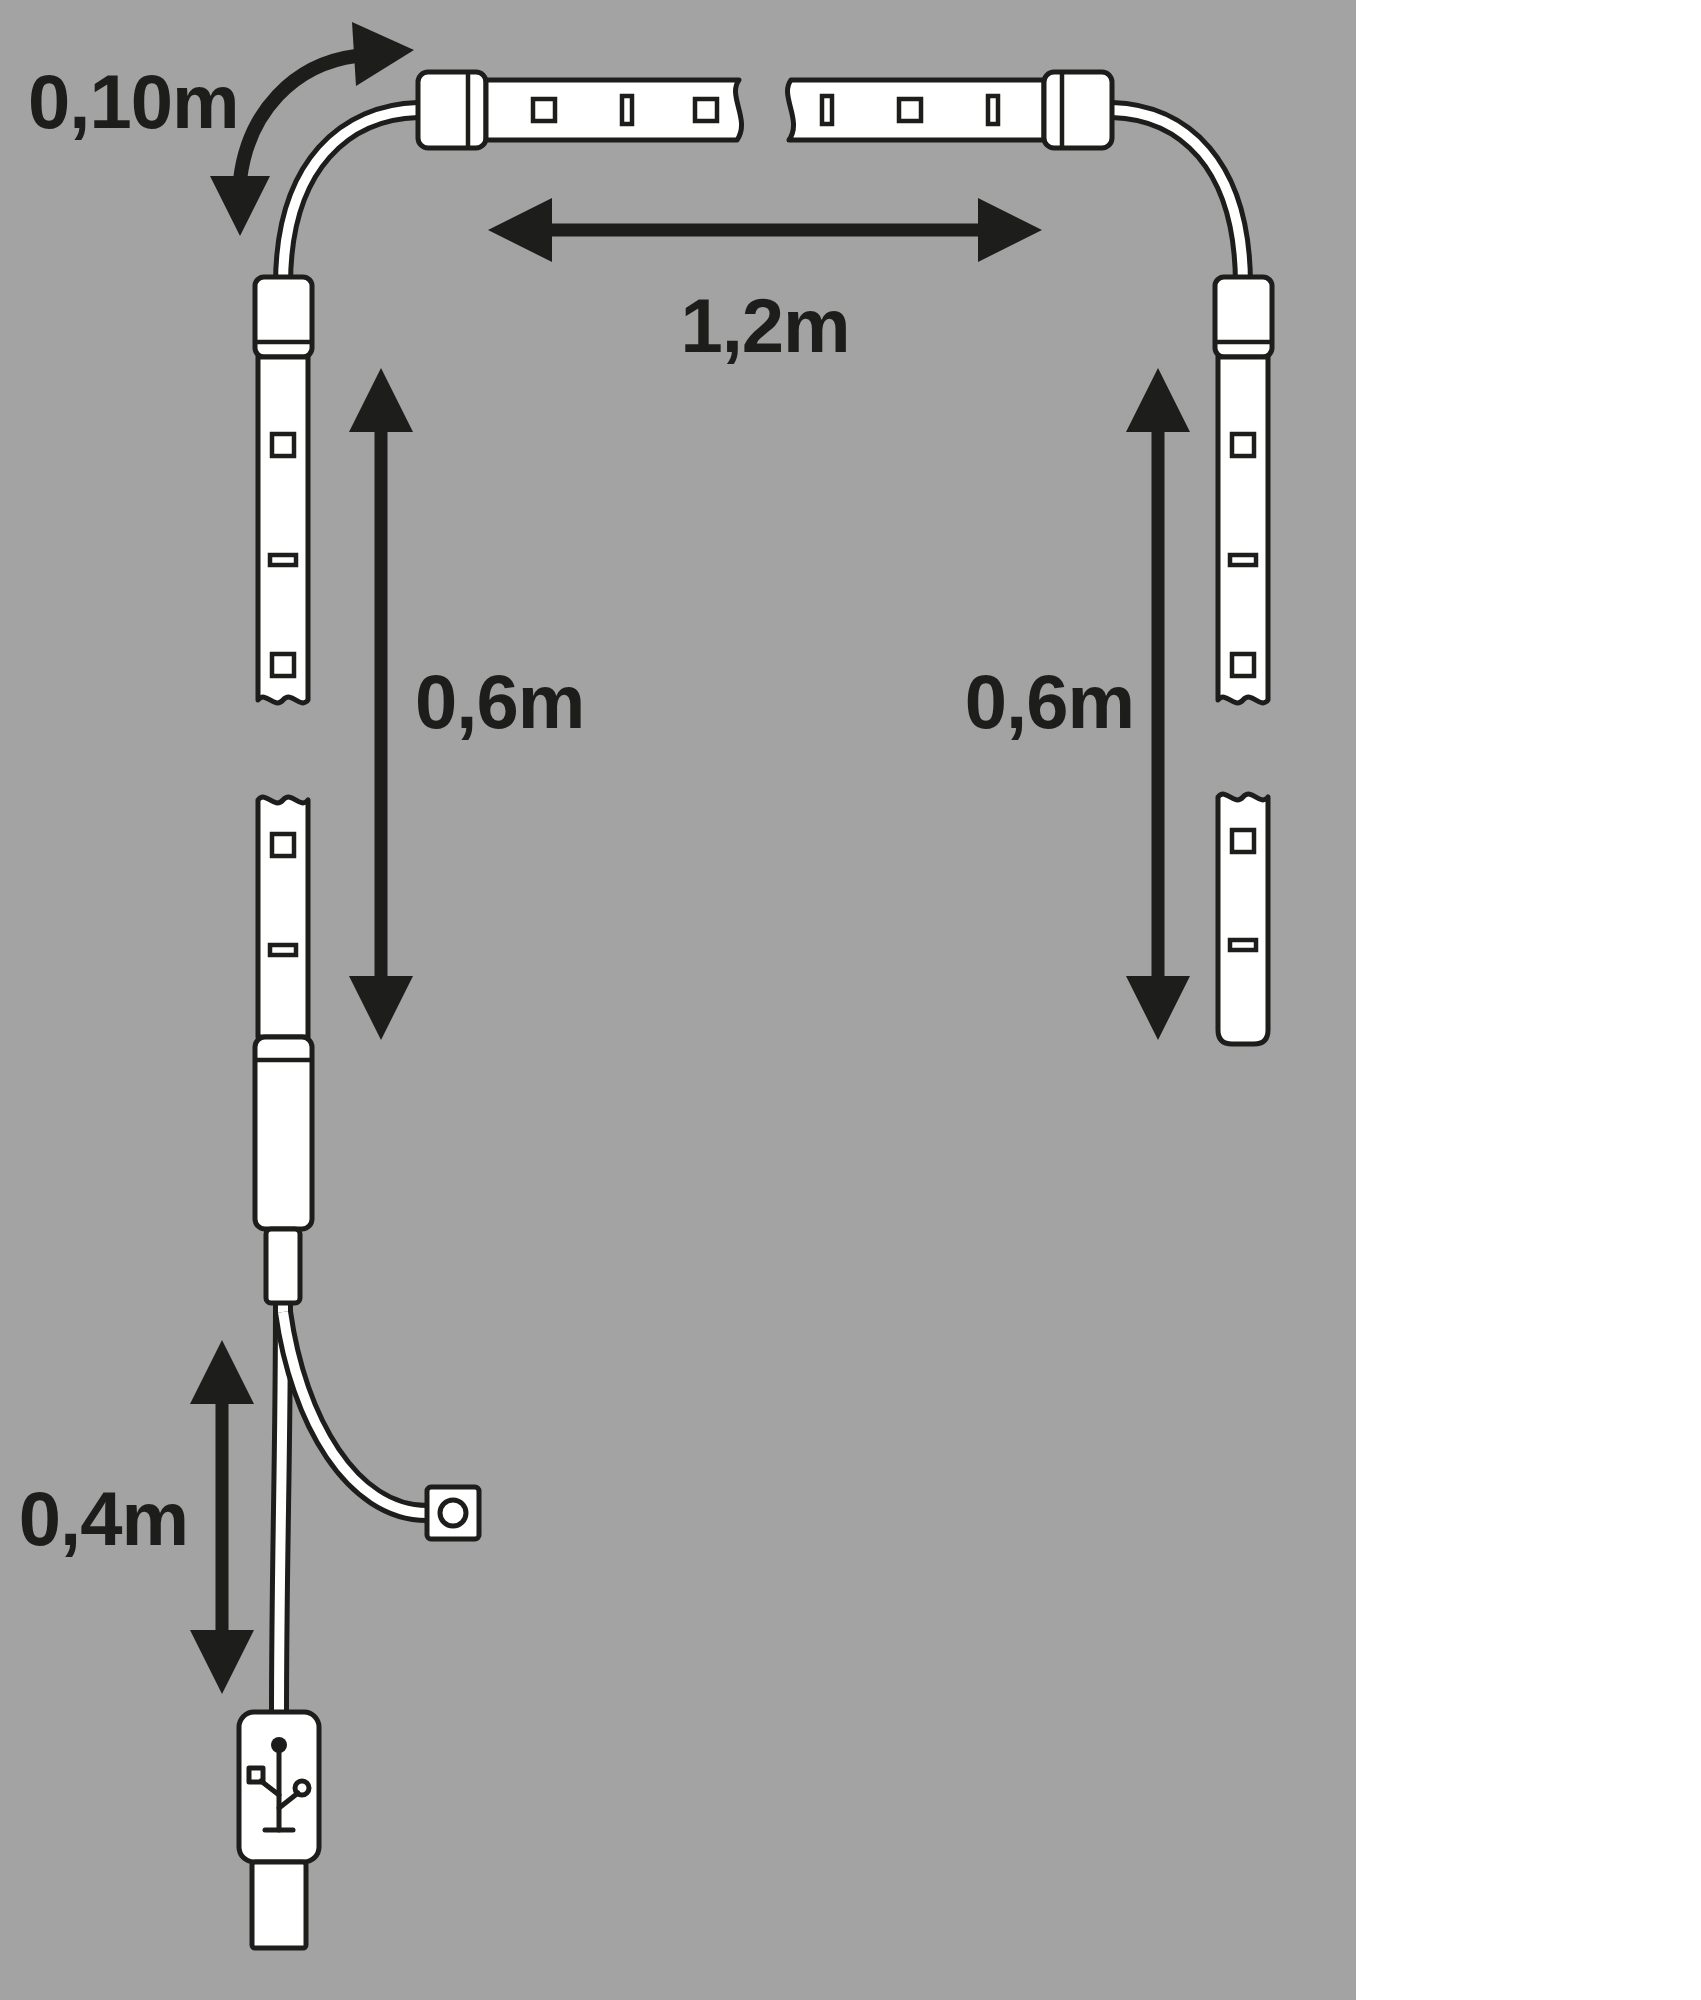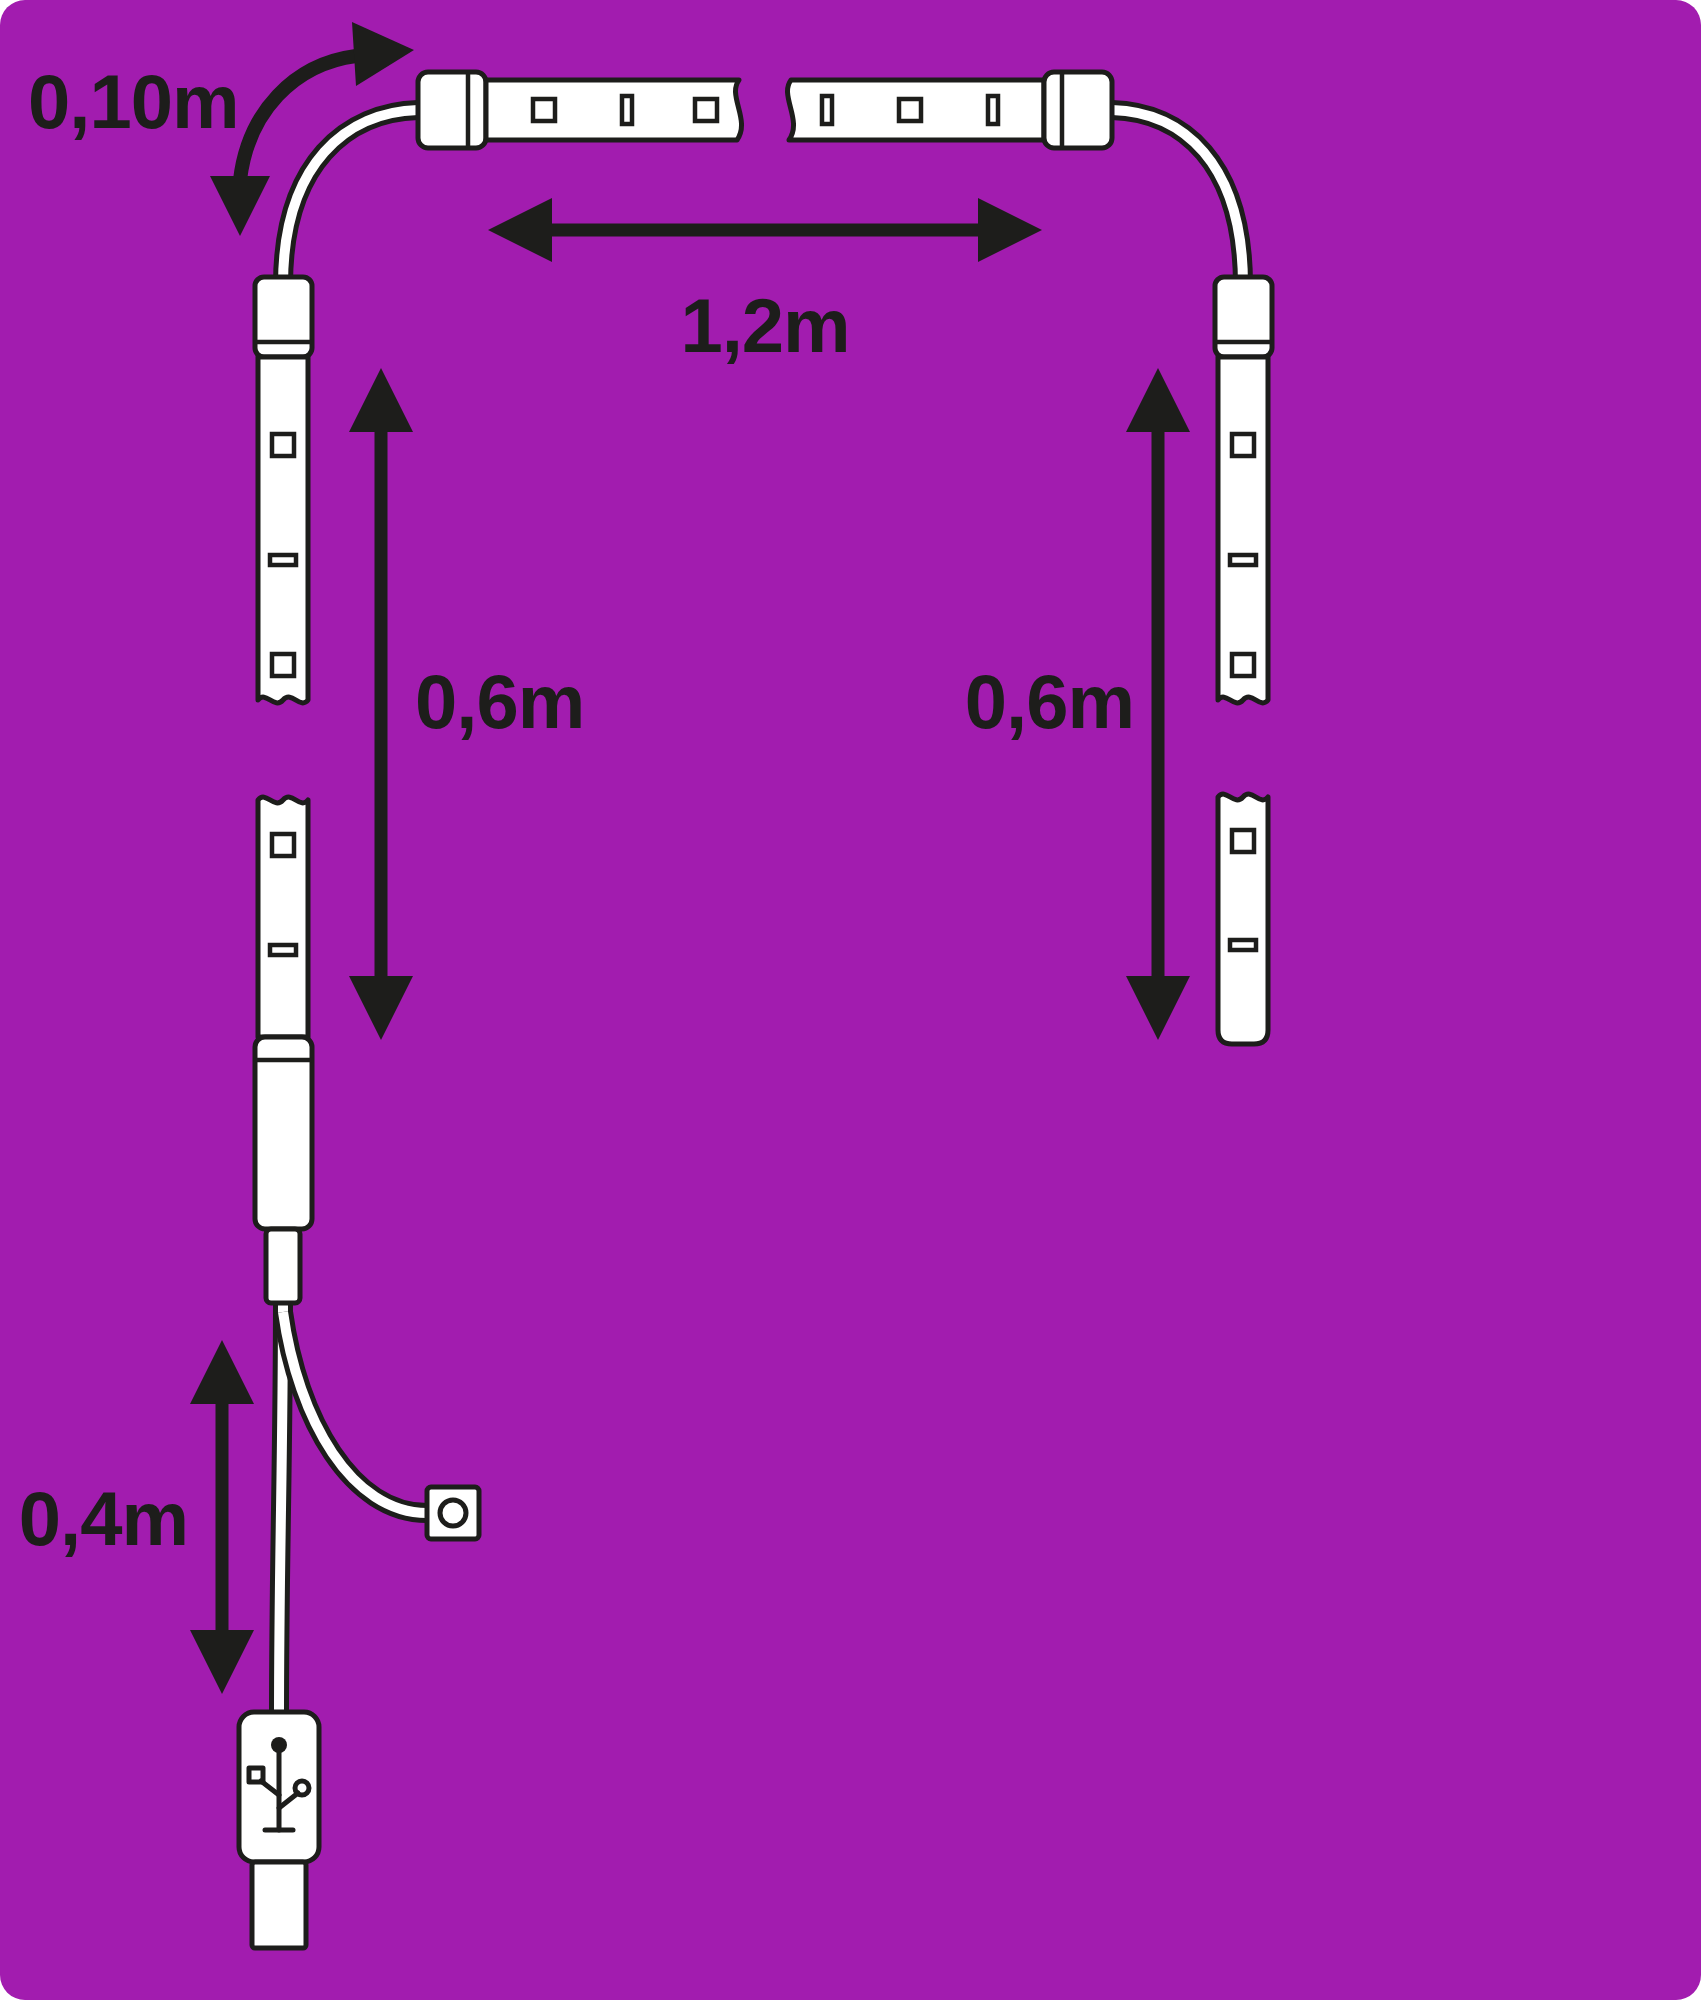--- a/index.html
+++ b/index.html
@@ -1,17 +1,17 @@
 <!DOCTYPE html>
 <html style="--ink: #1d1d1b;"><head>
 <meta charset="utf-8">
 <style>
   :root { --ink: #1d1d1b; }
   html, body { margin: 0; padding: 0; background: #ffffff; }
-  .canvas { position: relative; width: 1701px; height: 2000px; background: #a21caf; overflow: hidden; border-radius: 25px; }
+  .canvas { position: relative; width: 1356px; height: 2000px; background: #a3a3a3; overflow: hidden; }
 
   
   .ln      { fill: #ffffff; stroke: var(--ink); stroke-width: 5; stroke-linejoin: round; }
   .mark    { fill: #ffffff; stroke: var(--ink); stroke-width: 4.5; }
   .divider { stroke: var(--ink); stroke-width: 4.5; fill: none; }
   .tube-outer { fill: none; stroke: var(--ink); stroke-width: 20; }
   .tube-inner { fill: none; stroke: #ffffff; stroke-width: 10; }
   .shaft   { stroke: var(--ink); stroke-width: 13; fill: none; }
   .head    { fill: var(--ink); stroke: none; }
   .curve   { fill: none; stroke: var(--ink); stroke-width: 14; }

